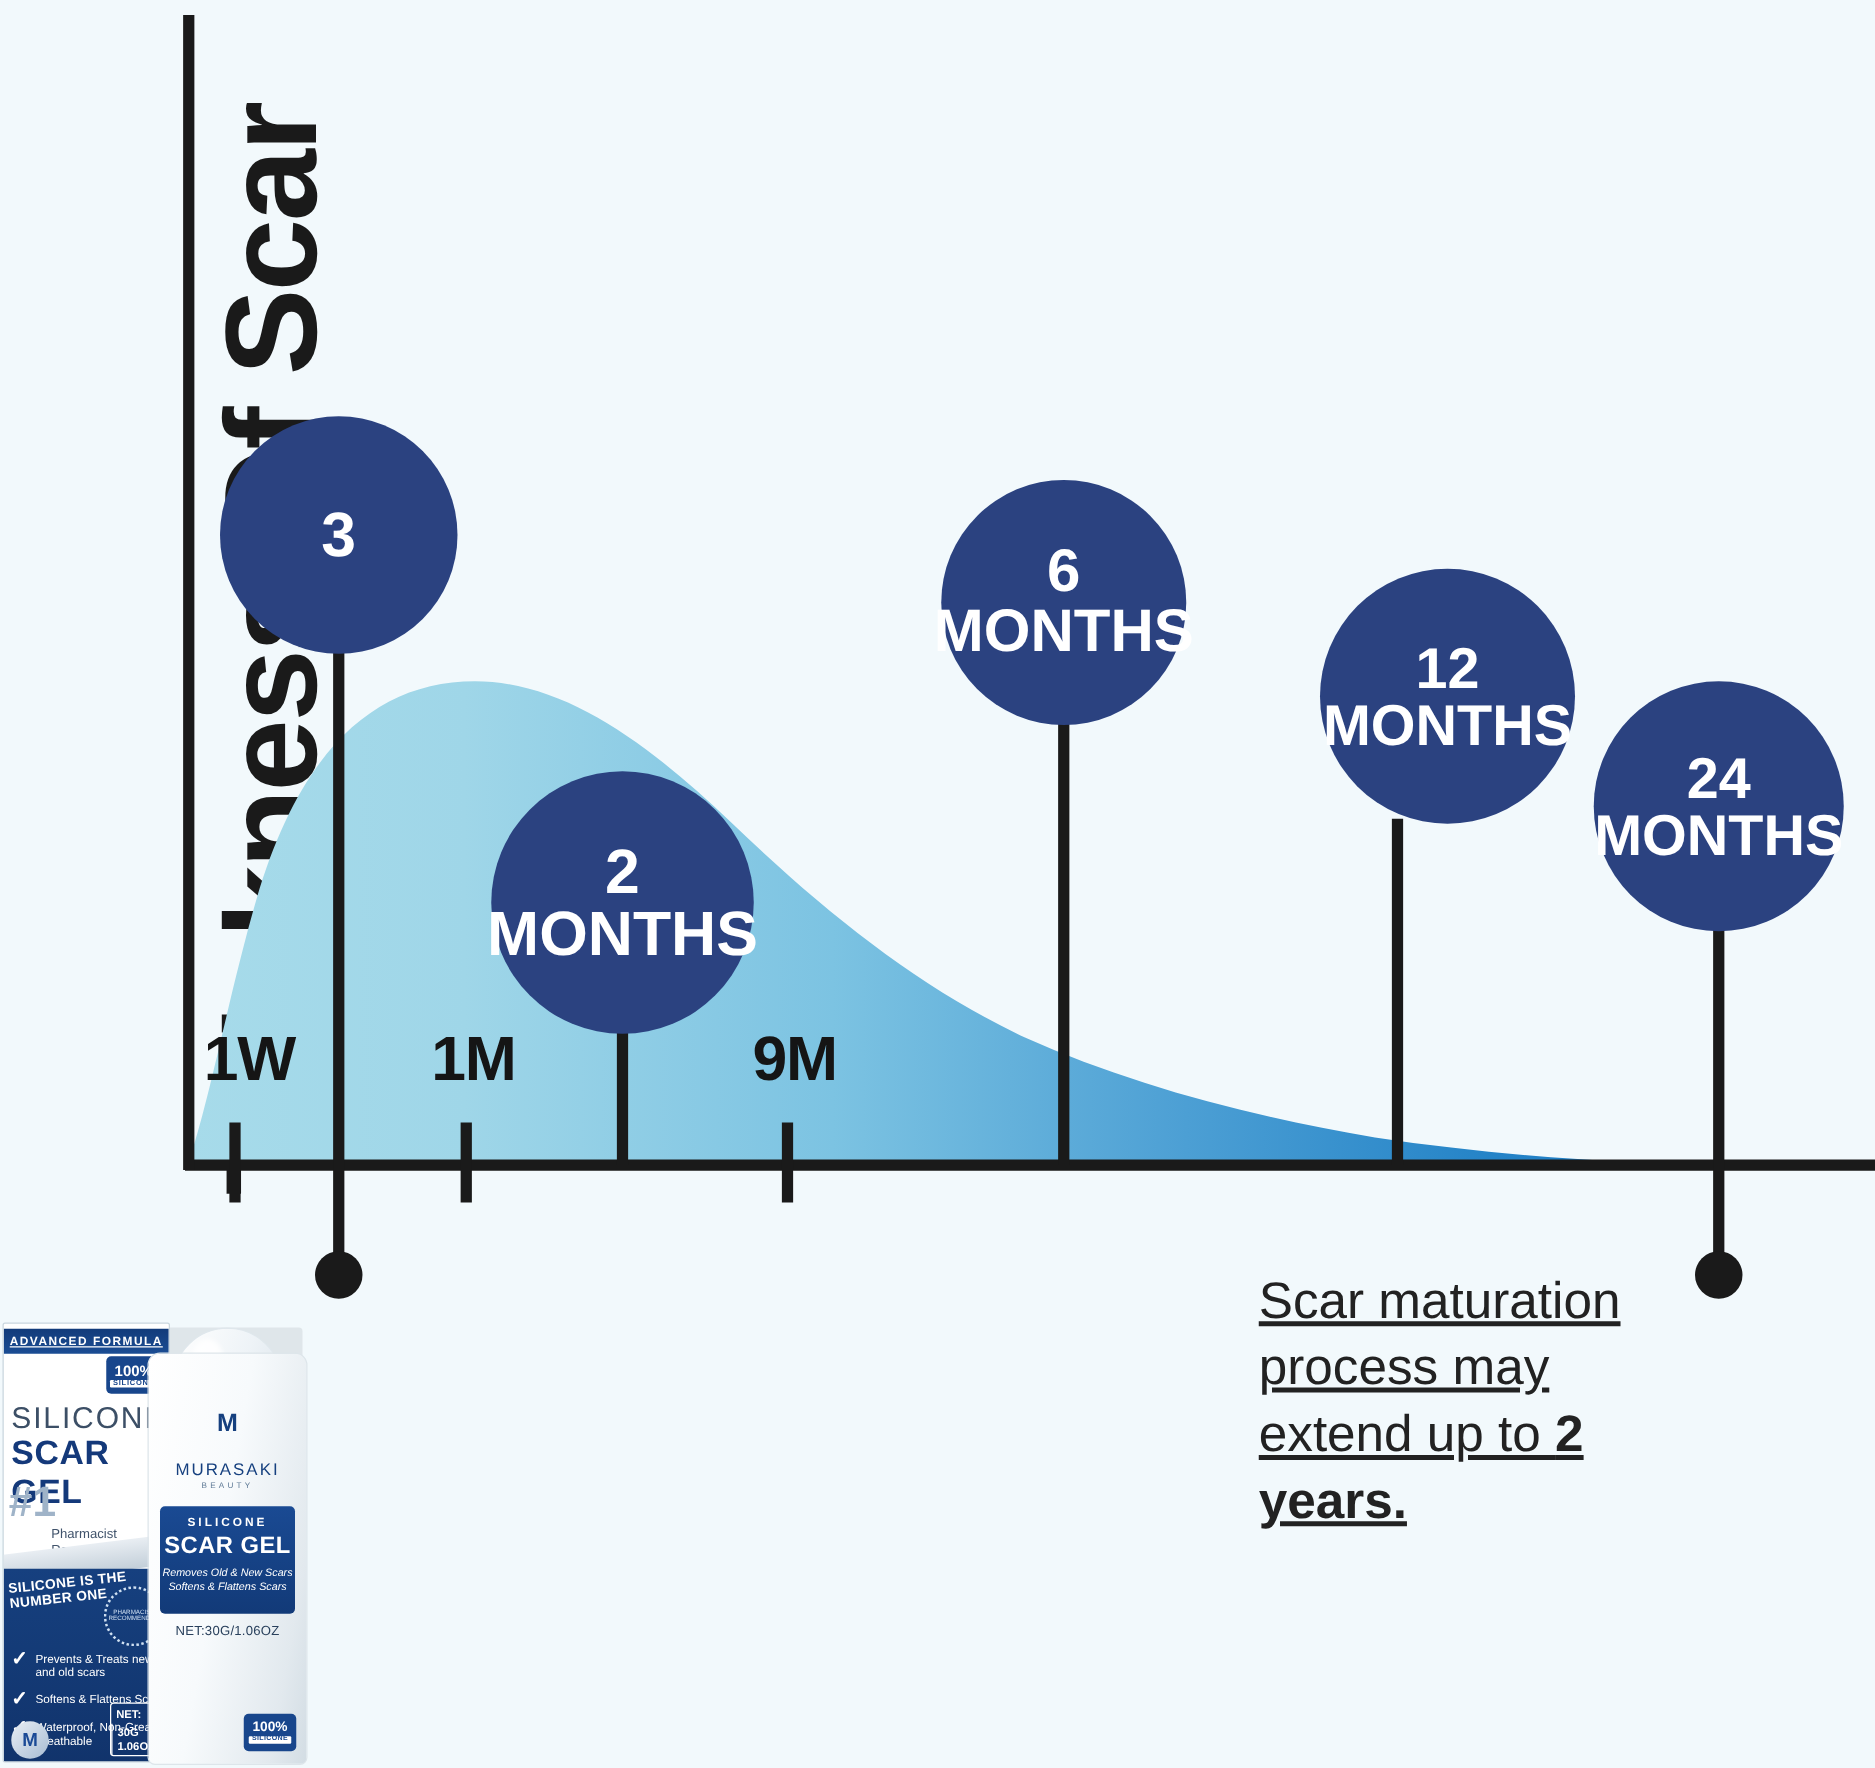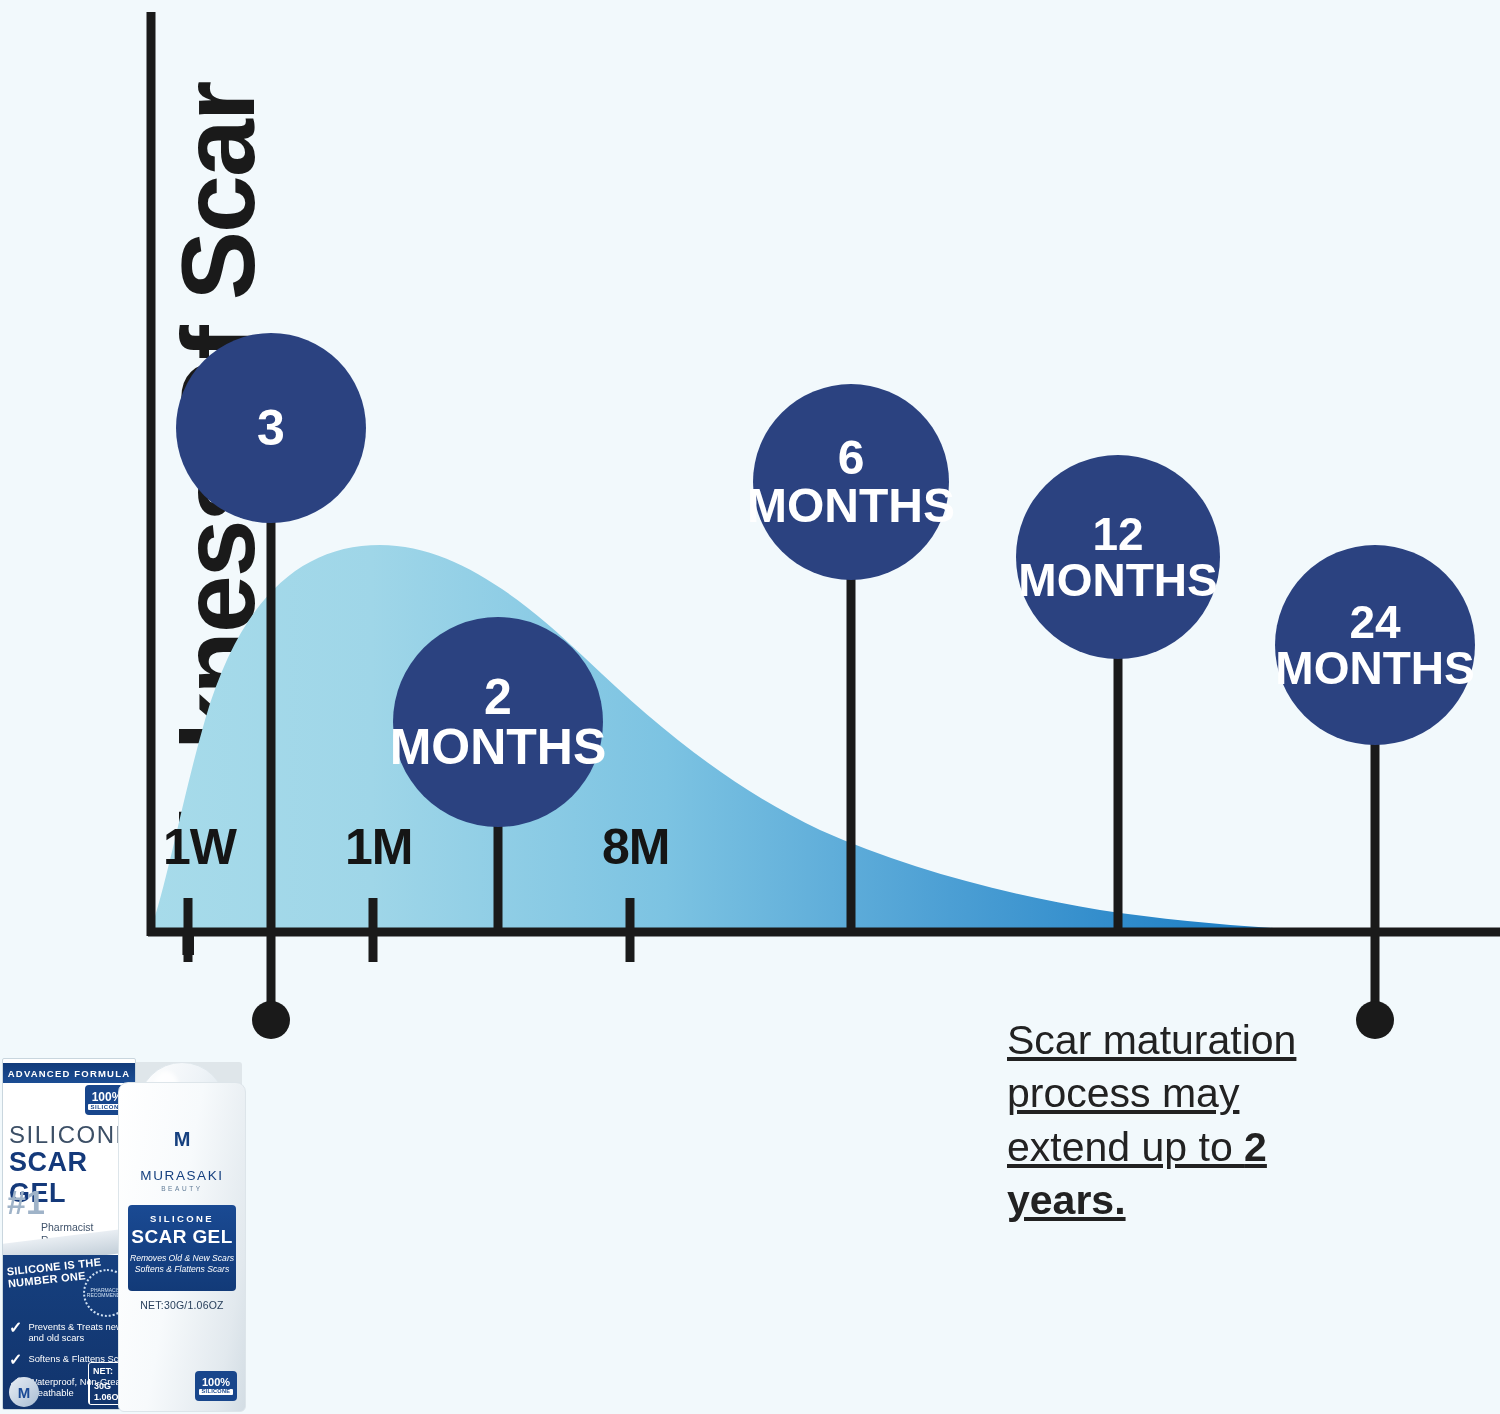--- a/index.html
+++ b/index.html
@@ -81,21 +81,21 @@
   
   .box{
     position:absolute;left:2px;top:18px;width:132px;height:350px;
     background:#ffffff;border:1px solid #c9d6de;
     overflow:hidden;border-radius:2px;
   }
   .box-top{
     position:absolute;left:0;top:4px;width:100%;height:20px;
     background:linear-gradient(180deg,#123b7a,#1b4d94);
     color:#fff;font-size:9.5px;letter-spacing:1.2px;
-    display:flex;align-items:center;justify-content:center;font-weight:bold;
+    display:flex;align-items:center;justify-content:center;font-weight:bold;text-decoration:underline;
   }
   .seal{
     position:absolute;right:6px;top:26px;width:44px;height:30px;
     background:#18468c;border-radius:4px;color:#fff;
     display:flex;flex-direction:column;align-items:center;justify-content:center;
     line-height:1.0;
   }
   .seal .s1{font-size:12px;font-weight:bold;}
   .seal .s2{font-size:6px;letter-spacing:.6px;background:#fff;color:#18468c;
             width:38px;text-align:center;border-radius:1px;margin-top:1px;font-weight:bold;}
@@ -243,35 +243,35 @@
         <line x1="1375" y1="741" x2="1375" y2="1020" stroke="#1a1a1a" stroke-width="9"></line>
       </g>
     <g id="stemdots" fill="#1a1a1a">
         <circle cx="271" cy="1020" r="19" fill="#1a1a1a"></circle>
         <circle cx="1375" cy="1020" r="19" fill="#1a1a1a"></circle>
       </g>
   </svg>
 
   <div class="ticklabel" style="left:163px;top:818px;">1W</div>
   <div class="ticklabel" style="left:345px;top:818px;">1M</div>
-  <div class="ticklabel" style="left:602px;top:818px;">8M</div>
+  <div class="ticklabel" style="left:602px;top:818px;">9M</div>
 
   <div id="badges">
       <div class="badge" style="left: 176px; top: 333px; width: 190px; height: 190px; background: rgb(43, 66, 128);">
         <span class="b-num" style="font-size: 50px;">3</span>
       </div>
       <div class="badge" style="left: 393px; top: 617px; width: 210px; height: 210px; background: rgb(43, 66, 128);">
         <span class="b-num" style="font-size: 50px;">2</span>
         <span class="b-unit" style="font-size: 50px;">MONTHS</span>
       </div>
       <div class="badge" style="left: 753px; top: 384px; width: 196px; height: 196px; background: rgb(43, 66, 128);">
         <span class="b-num" style="font-size: 48px;">6</span>
         <span class="b-unit" style="font-size: 48px;">MONTHS</span>
       </div>
-      <div class="badge" style="left: 1016px; top: 455px; width: 204px; height: 204px; background: rgb(43, 66, 128);">
+      <div class="badge" style="left: 1056px; top: 455px; width: 204px; height: 204px; background: rgb(43, 66, 128);">
         <span class="b-num" style="font-size: 46px;">12</span>
         <span class="b-unit" style="font-size: 46px;">MONTHS</span>
       </div>
       <div class="badge" style="left: 1275px; top: 545px; width: 200px; height: 200px; background: rgb(43, 66, 128);">
         <span class="b-num" style="font-size: 46px;">24</span>
         <span class="b-unit" style="font-size: 46px;">MONTHS</span>
       </div>
     </div>
 
 

